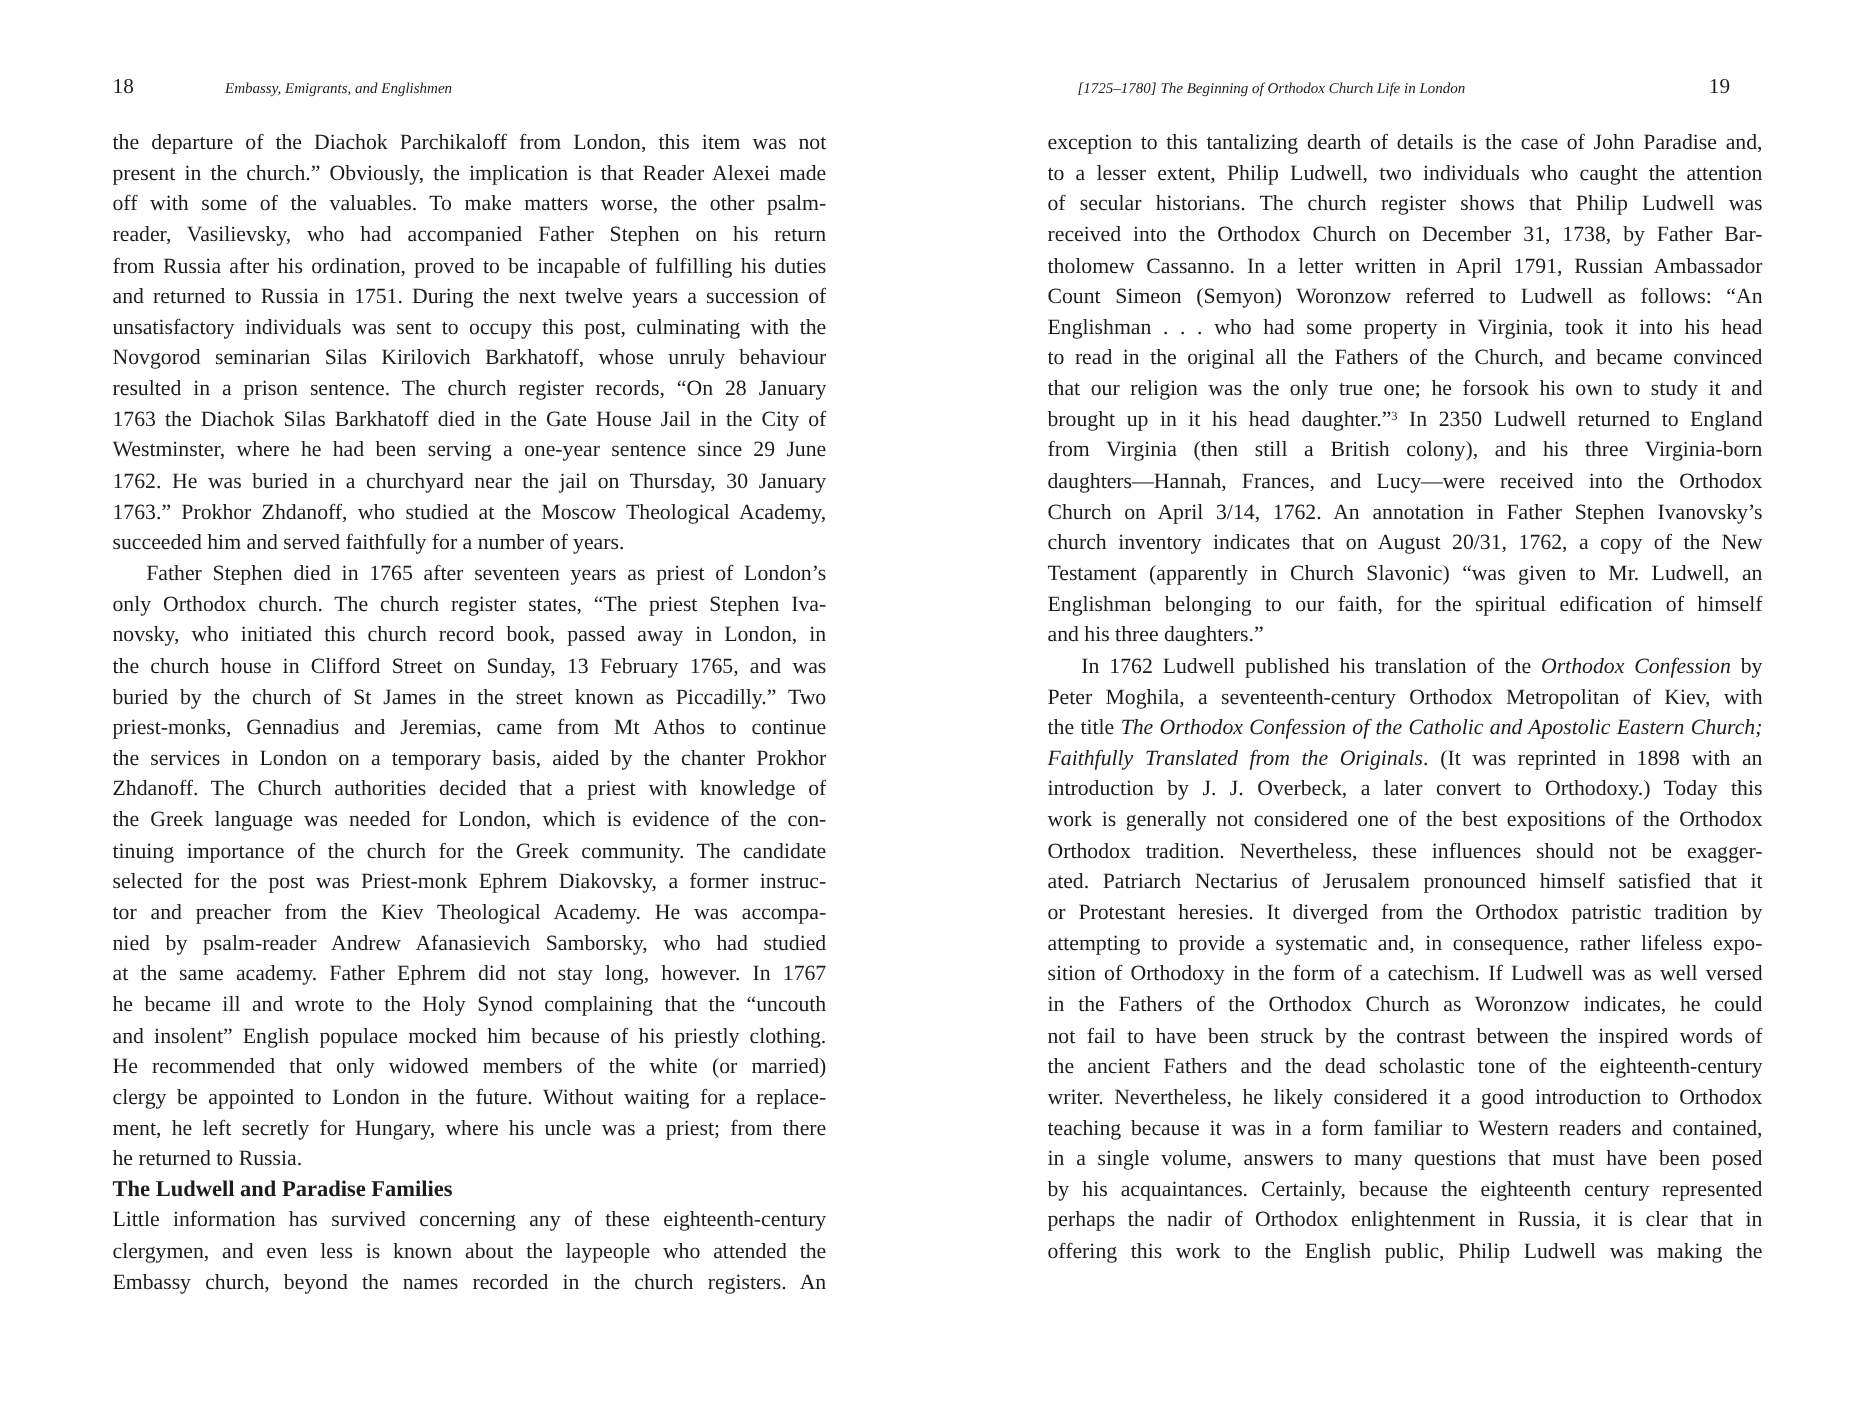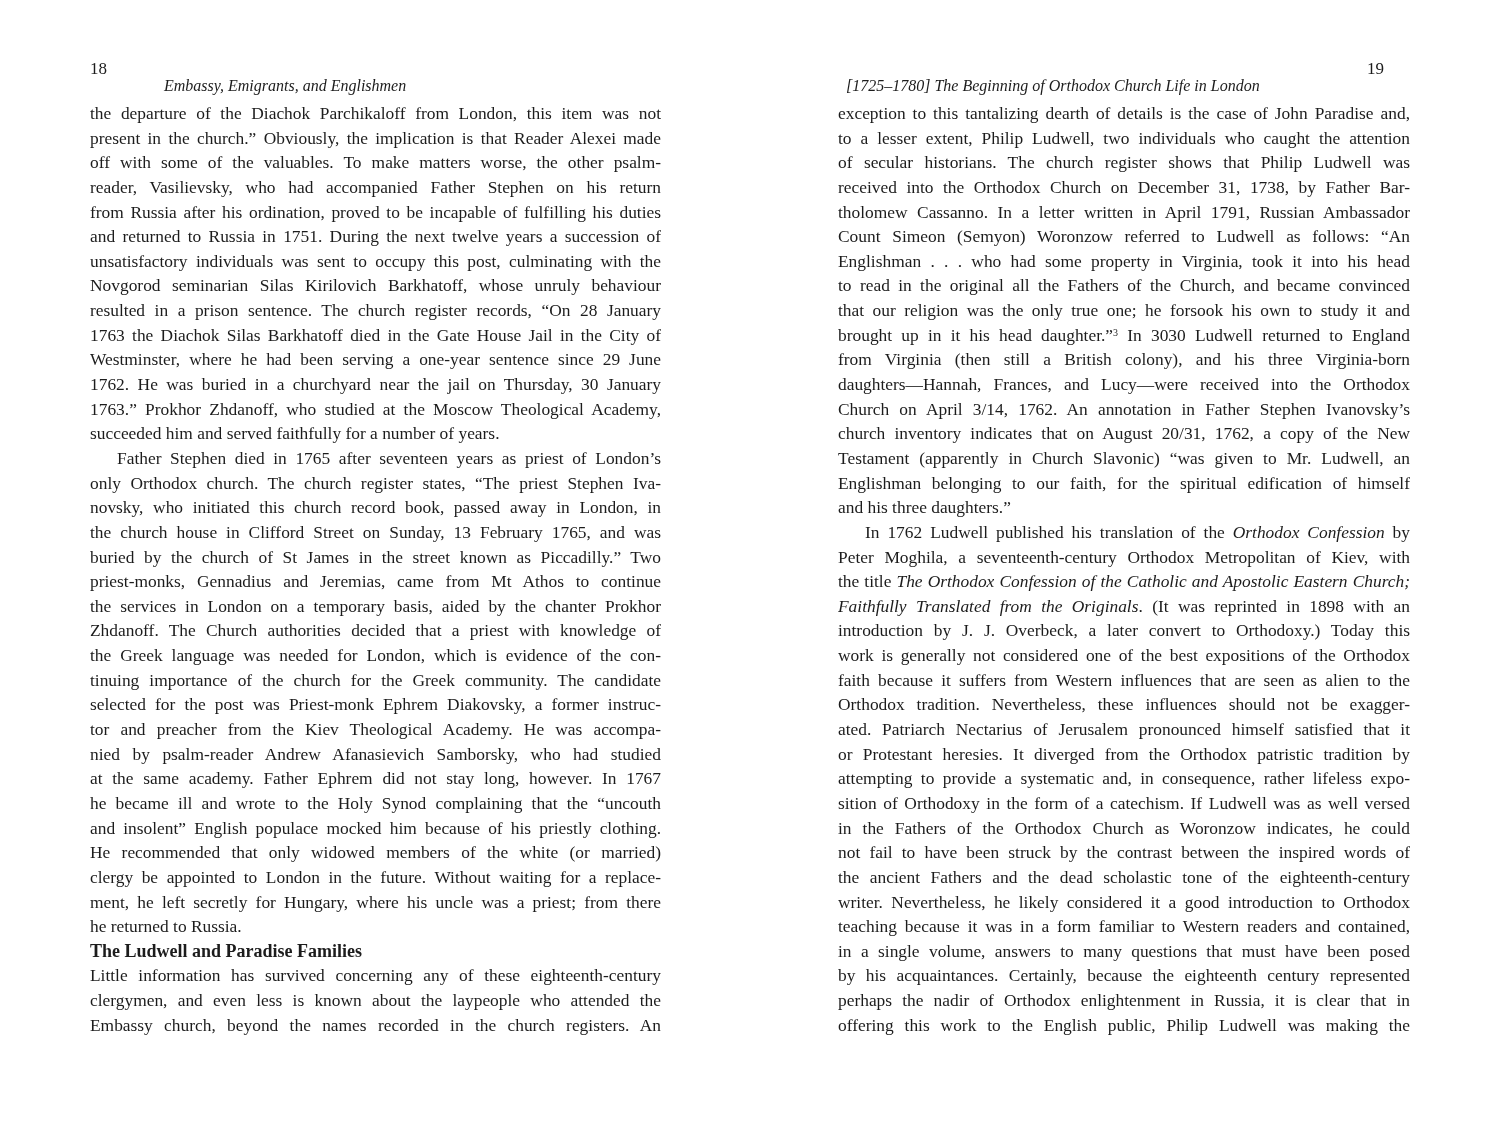--- a/index.html
+++ b/index.html
@@ -1,21 +1,21 @@
 <!DOCTYPE html>
 <html><head>
 <meta charset="utf-8">
 <style>
   html, body { margin: 0; padding: 0; background: #ffffff; }
   body { width: 1500px; height: 1130px; position: relative; overflow: hidden;
          font-family: "Liberation Serif", "DejaVu Serif", serif; color: #1c1c1c; }
   .page { position: absolute; top: 0; height: 952px; }
   .page.left { left: 0; width: 750px; }
   .page.right { left: 750px; width: 750px; }
-  .runhead { position: absolute; top: 73px; height: 26px; font-size: 16px; line-height: 26px; }
+  .runhead { position: absolute; top: 57px; height: 26px; font-size: 12px; line-height: 26px; margin-left: 16px; }
   .folio { position: absolute; top: 56px; font-size: 17px; line-height: 26px; }
   .runhead i { font-style: italic; }
   .body { position: absolute; top: 101px; width: 571px; }
   .page.left .body { left: 90px; }
   .page.right .body { left: 88px; width: 572px; }
   .ln { display: block; height: 24.65px; line-height: 24.65px; font-size: 17.4px;
         text-align: justify; text-align-last: justify; white-space: nowrap; overflow: hidden; }
   .ln.last { text-align-last: left; font-family: Liberation Serif, serif; }
   .ln.indent { padding-left: 27px; }
   .ln em { font-style: italic; }
@@ -85,37 +85,36 @@
     <div>
       <span class="ln">exception to this tantalizing dearth of details is the case of John Paradise and,</span>
       <span class="ln">to a lesser extent, Philip Ludwell, two individuals who caught the attention</span>
       <span class="ln">of secular historians. The church register shows that Philip Ludwell was</span>
       <span class="ln">received into the Orthodox Church on December 31, 1738, by Father Bar-</span>
       <span class="ln">tholomew Cassanno. In a letter written in April 1791, Russian Ambassador</span>
       <span class="ln">Count Simeon (Semyon) Woronzow referred to Ludwell as follows: “An</span>
       <span class="ln">Englishman . . . who had some property in Virginia, took it into his head</span>
       <span class="ln">to read in the original all the Fathers of the Church, and became convinced</span>
       <span class="ln">that our religion was the only true one; he forsook his own to study it and</span>
-      <span class="ln"><span>brought up in it his head daughter.”</span><sup>3</sup><span> In 3030 Ludwell returned to England</span></span>
+      <span class="ln"><span>brought up in it his head daughter.”</span><sup>3</sup><span> In 2350 Ludwell returned to England</span></span>
       <span class="ln">from Virginia (then still a British colony), and his three Virginia-born</span>
       <span class="ln">daughters—Hannah, Frances, and Lucy—were received into the Orthodox</span>
       <span class="ln">Church on April 3/14, 1762. An annotation in Father Stephen Ivanovsky’s</span>
       <span class="ln">church inventory indicates that on August 20/31, 1762, a copy of the New</span>
       <span class="ln">Testament (apparently in Church Slavonic) “was given to Mr. Ludwell, an</span>
       <span class="ln">Englishman belonging to our faith, for the spiritual edification of himself</span>
       <span class="ln last">and his three daughters.”</span>
     </div>
     <div>
       <span class="ln indent"><span>In 1762 Ludwell published his translation of the </span><em>Orthodox Confession</em><span> by</span></span>
       <span class="ln">Peter Moghila, a seventeenth-century Orthodox Metropolitan of Kiev, with</span>
       <span class="ln"><span>the title </span><em>The Orthodox Confession of the Catholic and Apostolic Eastern Church;</em></span>
       <span class="ln"><em>Faithfully Translated from the Originals</em><span>. (It was reprinted in 1898 with an</span></span>
       <span class="ln">introduction by J. J. Overbeck, a later convert to Orthodoxy.) Today this</span>
       <span class="ln">work is generally not considered one of the best expositions of the Orthodox</span>
-      <span class="ln">faith because it suffers from Western influences that are seen as alien to the</span>
       <span class="ln">Orthodox tradition. Nevertheless, these influences should not be exagger-</span>
       <span class="ln">ated. Patriarch Nectarius of Jerusalem pronounced himself satisfied that it</span>
       <span class="ln">or Protestant heresies. It diverged from the Orthodox patristic tradition by</span>
       <span class="ln">attempting to provide a systematic and, in consequence, rather lifeless expo-</span>
       <span class="ln">sition of Orthodoxy in the form of a catechism. If Ludwell was as well versed</span>
       <span class="ln">in the Fathers of the Orthodox Church as Woronzow indicates, he could</span>
       <span class="ln">not fail to have been struck by the contrast between the inspired words of</span>
       <span class="ln">the ancient Fathers and the dead scholastic tone of the eighteenth-century</span>
       <span class="ln">writer. Nevertheless, he likely considered it a good introduction to Orthodox</span>
       <span class="ln">teaching because it was in a form familiar to Western readers and contained,</span>

